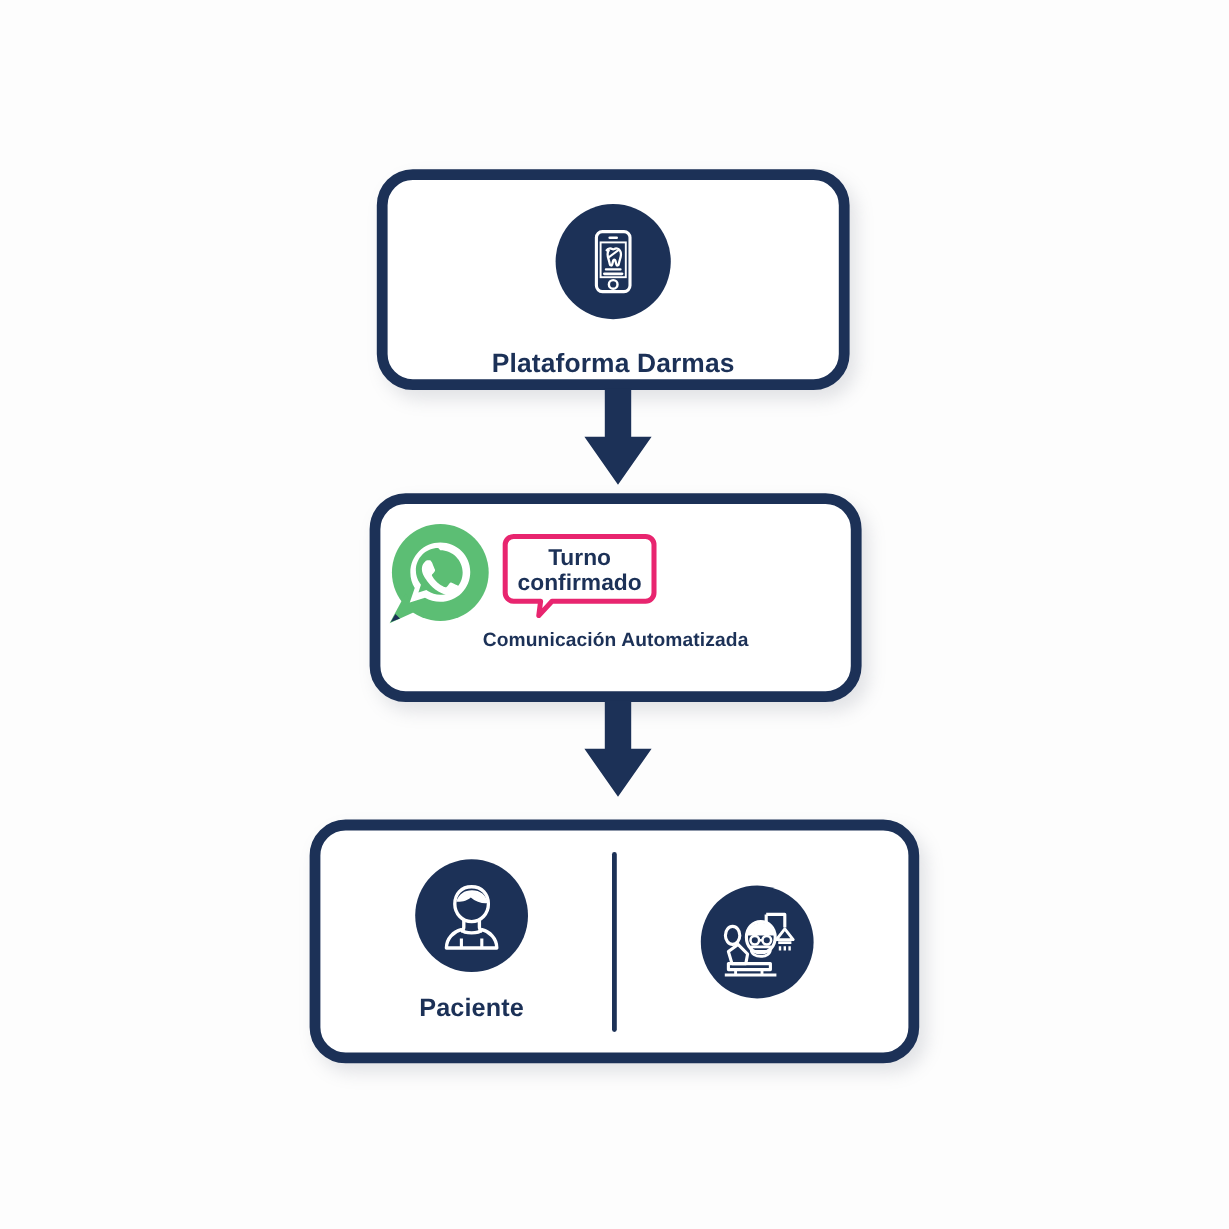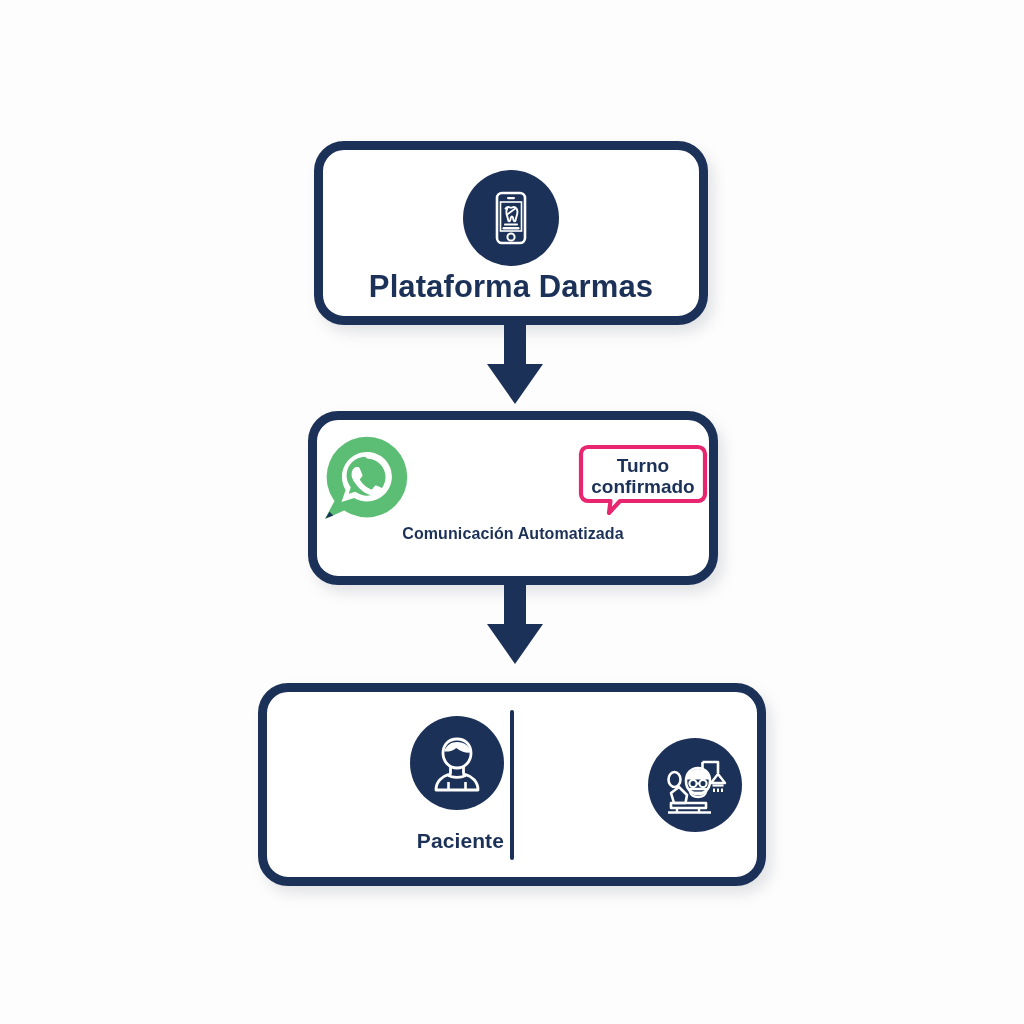--- a/index.html
+++ b/index.html
@@ -45,37 +45,37 @@
   
   #card-platform {
     left: 314px;
     top: 141px;
     width: 394px;
     height: 184px;
     border-radius: 30px;
   }
   #card-platform .icon-wrap { margin-top: 20px; }
   #card-platform .card-label {
-    font-size: 31px;
-    margin-top: 3px;
+    font-size: 22px;
+    margin-top: 24px;
   }
 
   
   #card-comm {
     left: 308px;
     top: 411px;
     width: 410px;
     height: 174px;
     border-radius: 30px;
   }
   #card-comm .comm-row {
     margin-top: 11px;
     display: flex;
     align-items: center;
-    justify-content: space-between;
+    justify-content: flex-start;
     width: 100%;
     height: 96px;
   }
   #card-comm .card-label {
     font-size: 16px;
     margin-top: -2px;
   }
 
   
   #card-actors {
@@ -84,21 +84,21 @@
     width: 508px;
     height: 203px;
     border-radius: 30px;
     flex-direction: row;
     align-items: center;
     justify-content: center;
   }
   .actor {
     display: flex;
     flex-direction: column;
-    align-items: flex-end;
+    align-items: center;
     justify-content: center;
     width: 222px;
   }
   .actor .card-label {
     font-size: 21px;
     margin-top: 19px;
   }
   #actor-divider {
     width: 4px;
     height: 150px;

